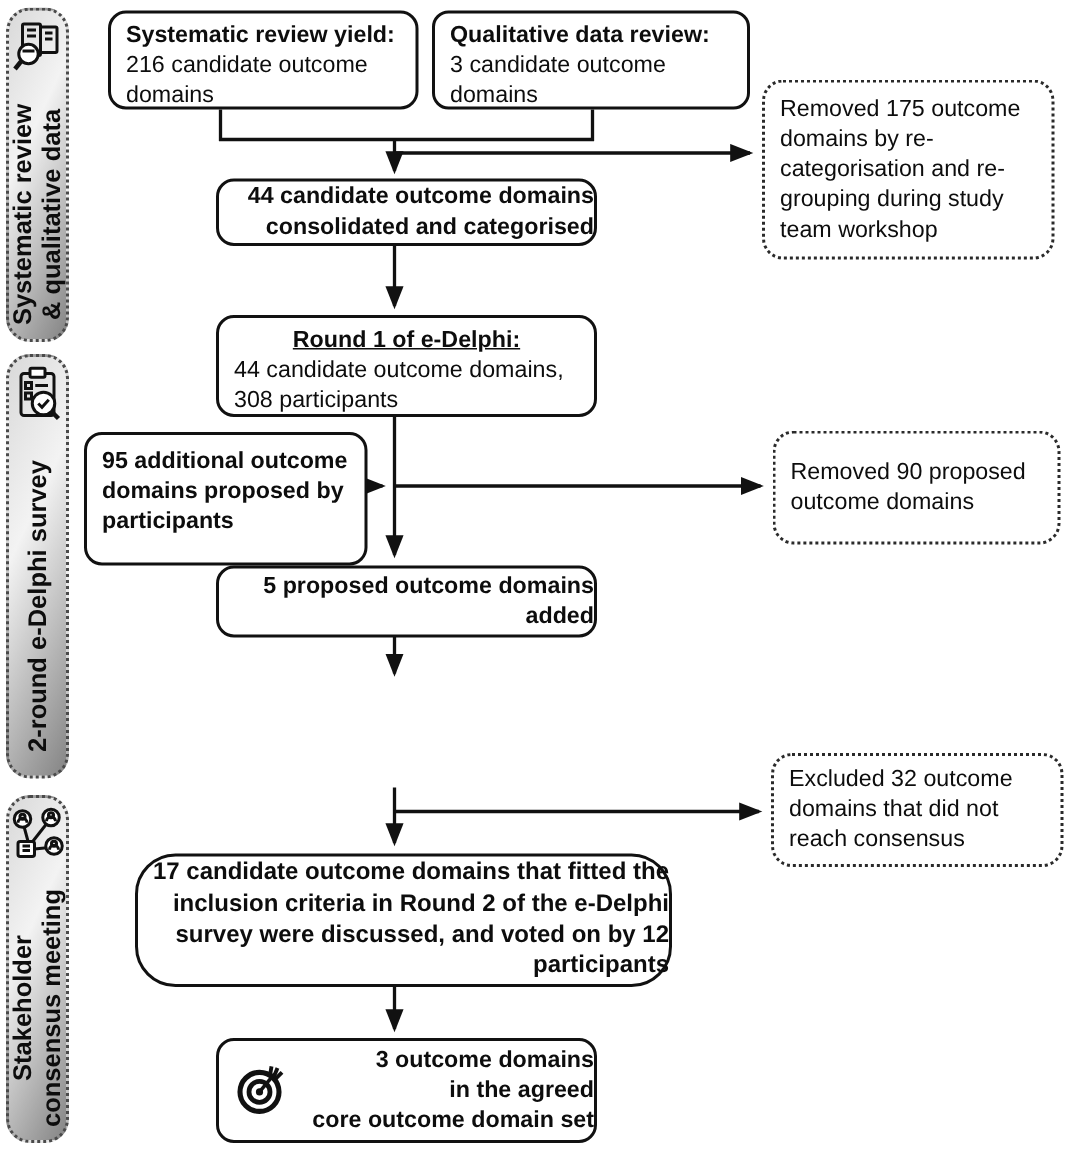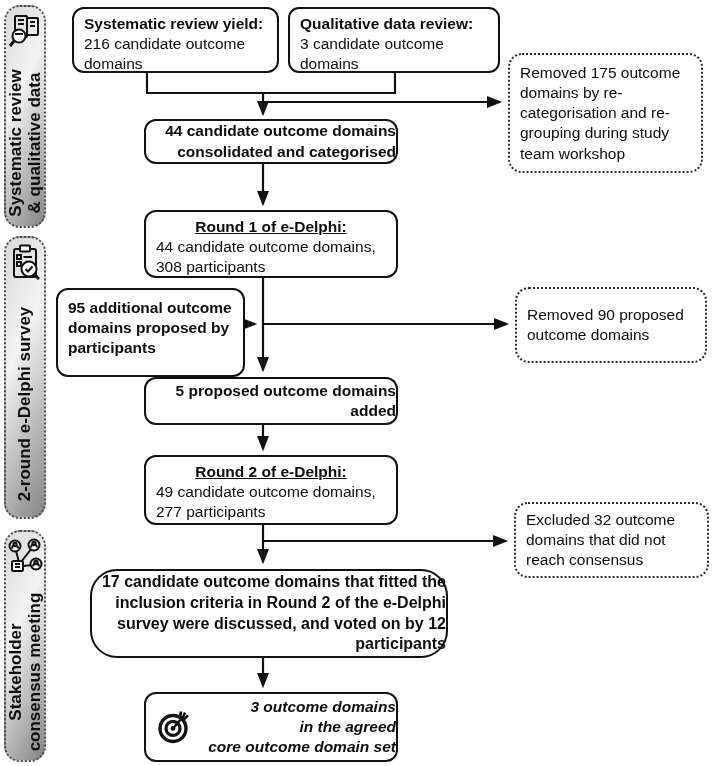--- a/index.html
+++ b/index.html
@@ -39,21 +39,21 @@
   .box.dotted{border:2px dotted #2a2a2a;border-radius:14px;}
   .pad{padding:5px 10px;}
   .center{display:flex;flex-direction:column;justify-content:center;text-align:right;}
   .bold{font-weight:bold;}
   .preline{white-space:pre-line;}
   .btitle{font-weight:bold;display:block;}
   .btitle.tcenter{text-align:center;text-decoration:underline;}
   .bbody{display:block;}
 
   .target-wrap{position:absolute;left:10px;top:50%;transform:translateY(-50%);}
-  .withicon-text{margin-left:38px;font-style:italic;}
+  .withicon-text{margin-left:38px;}
 </style>
 </head>
 <body>
 
 <div class="canvas">
 
   <svg class="connectors" viewBox="0 0 712 766">
     <defs>
       <marker id="ah" markerWidth="8" markerHeight="6" refX="6" refY="2.75" orient="auto" markerUnits="strokeWidth">
         <path d="M0,0 L7,2.75 L0,5.5 Z" fill="#111111"></path>
@@ -168,25 +168,20 @@
   <div class="box solid pad preline" style="left:56px;top:288px;width:189px;height:89px;padding-top:8px;font-weight:bold;">95 additional outcome
 domains proposed by
 participants</div>
 
   <div class="box dotted center preline pad" style="left:515px;top:287px;width:192px;height:76px;text-align:left;">Removed 90 proposed
 outcome domains</div>
 
   <div class="box solid center bold preline" style="left:144px;top:377px;width:254px;height:48px;">5 proposed outcome domains
 added</div>
 
-  <div class="box solid pad" style="left:144px;top:455px;width:254px;height:70px;">
-    <span class="btitle tcenter">Round 2 of e-Delphi:</span>
-    <span class="bbody preline">49 candidate outcome domains,
-277 participants</span>
-  </div>
 
   <div class="box dotted center preline pad" style="left:514px;top:502px;width:195px;height:76px;text-align:left;">Excluded 32 outcome
 domains that did not
 reach consensus</div>
 
   <div class="box solid center bold preline" style="left:90px;top:569px;width:358px;height:89px;font-size:16px;border-radius:27px;">17 candidate outcome domains that fitted the
 inclusion criteria in Round 2 of the e-Delphi
 survey were discussed, and voted on by 12
 participants</div>
 

